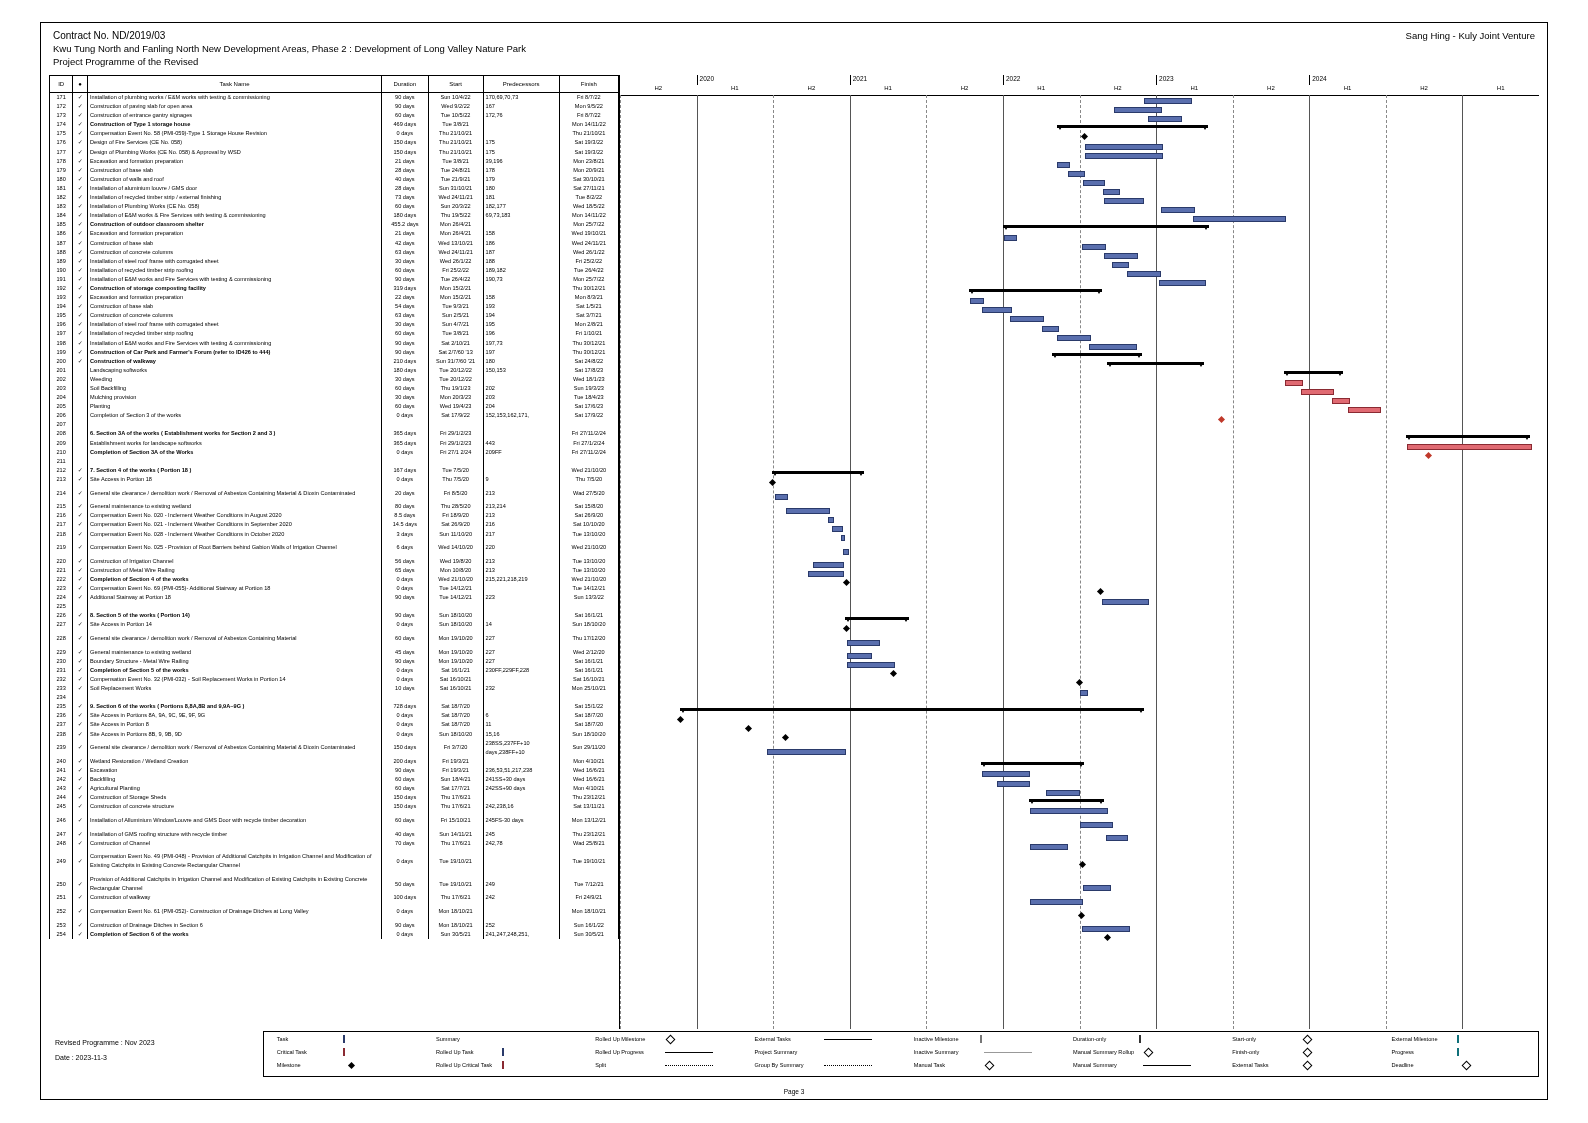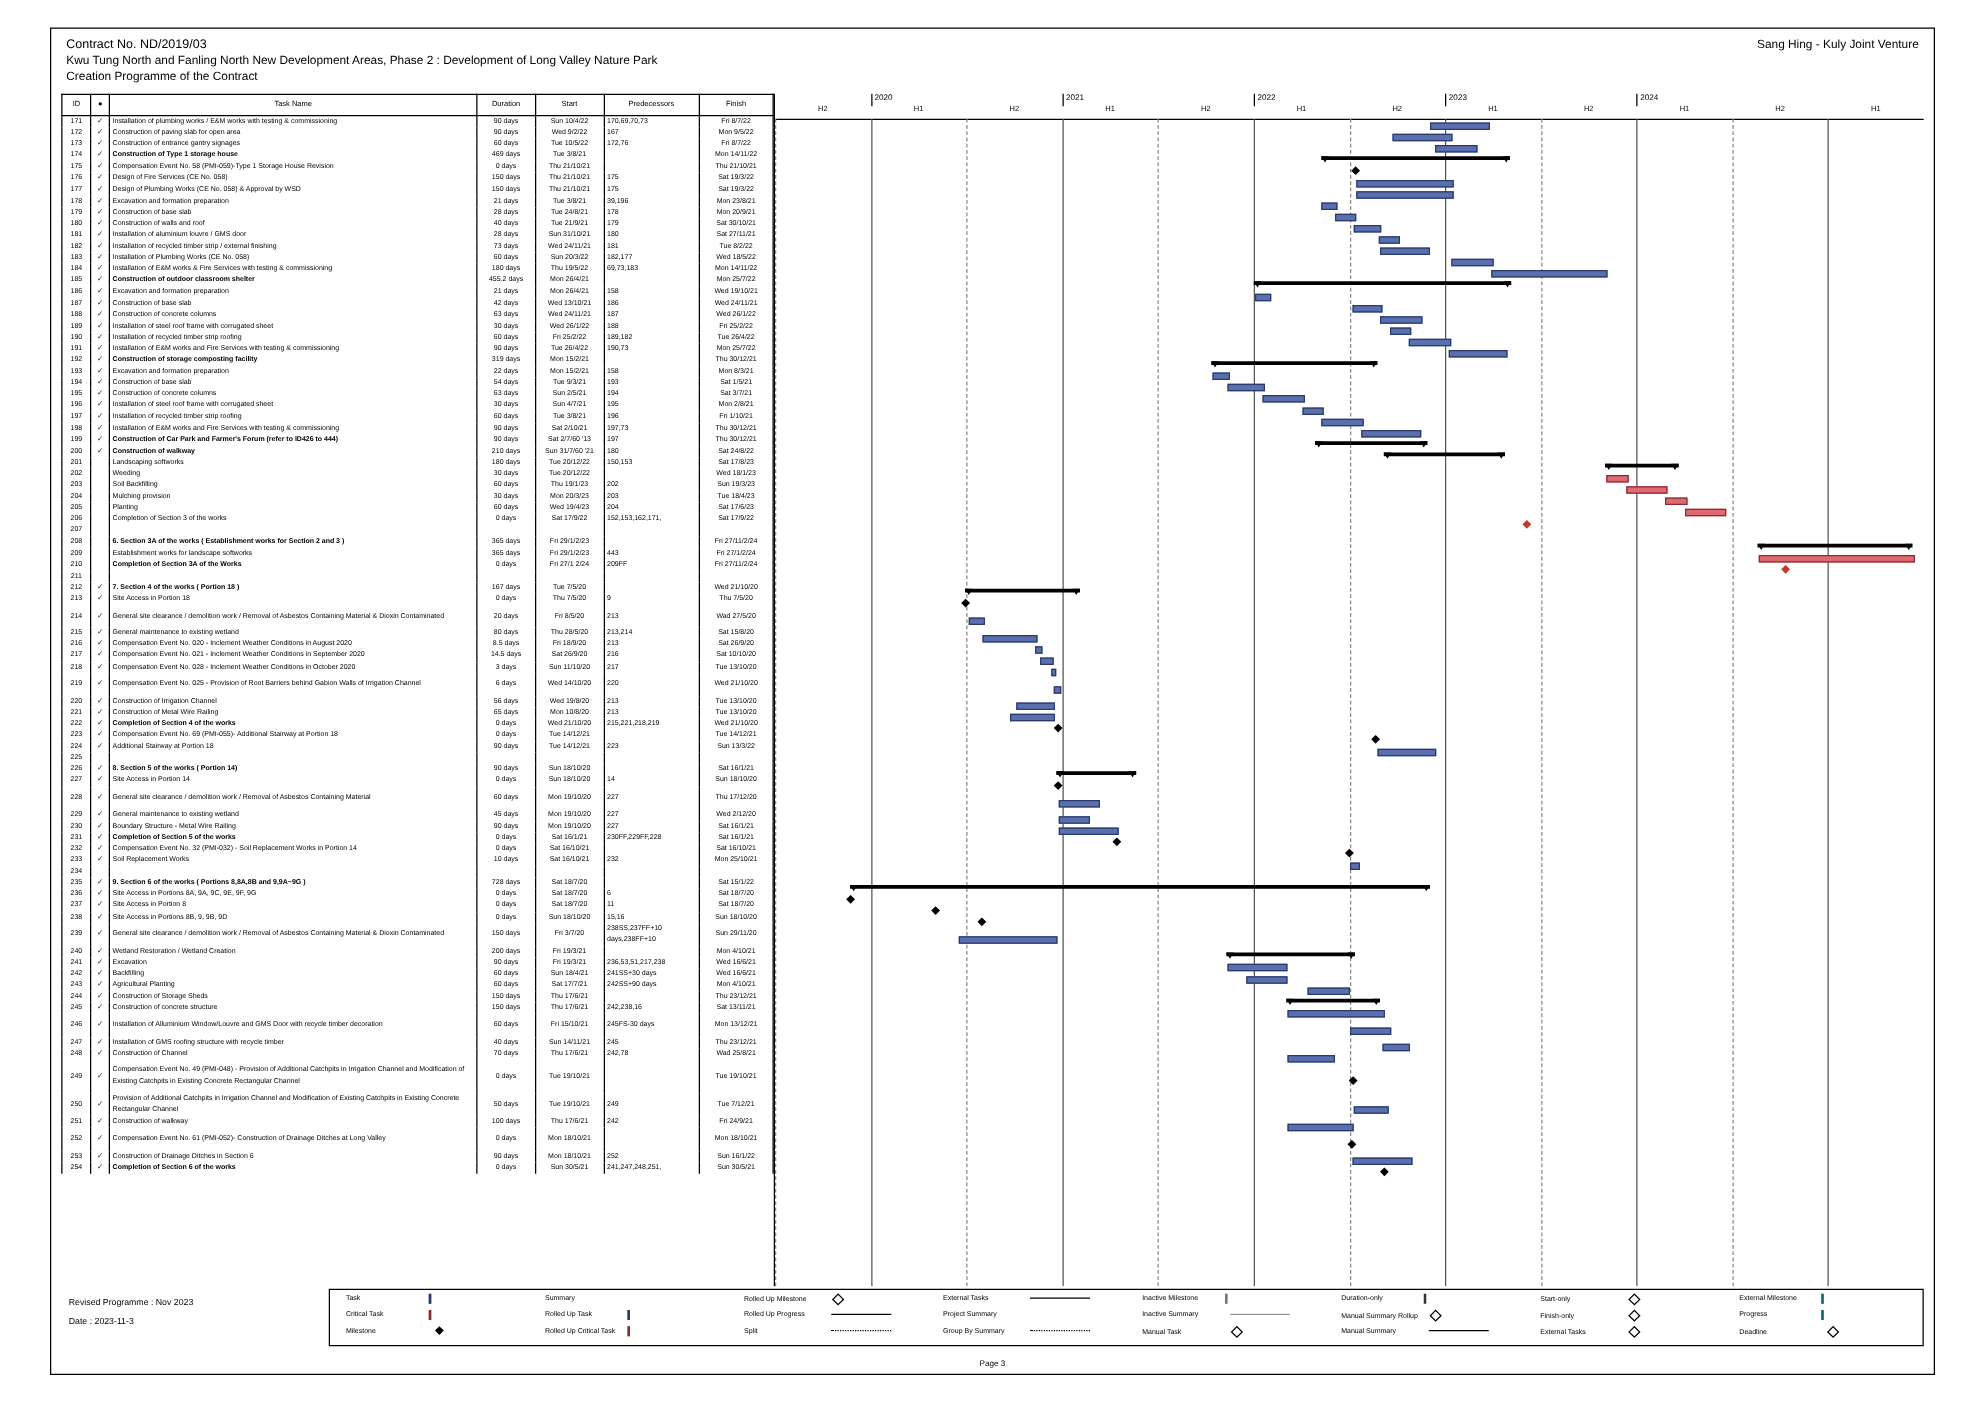--- a/index.html
+++ b/index.html
@@ -60,21 +60,21 @@
 </style>
 </head>
 <body>
 
 <div class="page">
   <div class="sheet">
 
     <div class="hdr">
       <div class="l1">Contract No. ND/2019/03</div>
       <div class="l2">Kwu Tung North and Fanling North New Development Areas, Phase 2 : Development of Long Valley Nature Park</div>
-      <div class="l3">Creation Programme of the Contract</div>
+      <div class="l3">Project Programme of the Revised</div>
       <div class="right">Sang Hing - Kuly Joint Venture</div>
     </div>
 
     <div class="body">
 
       <div class="tblwrap">
         <table class="t">
           <colgroup>
             <col class="c-id">
               <col class="c-ind">

